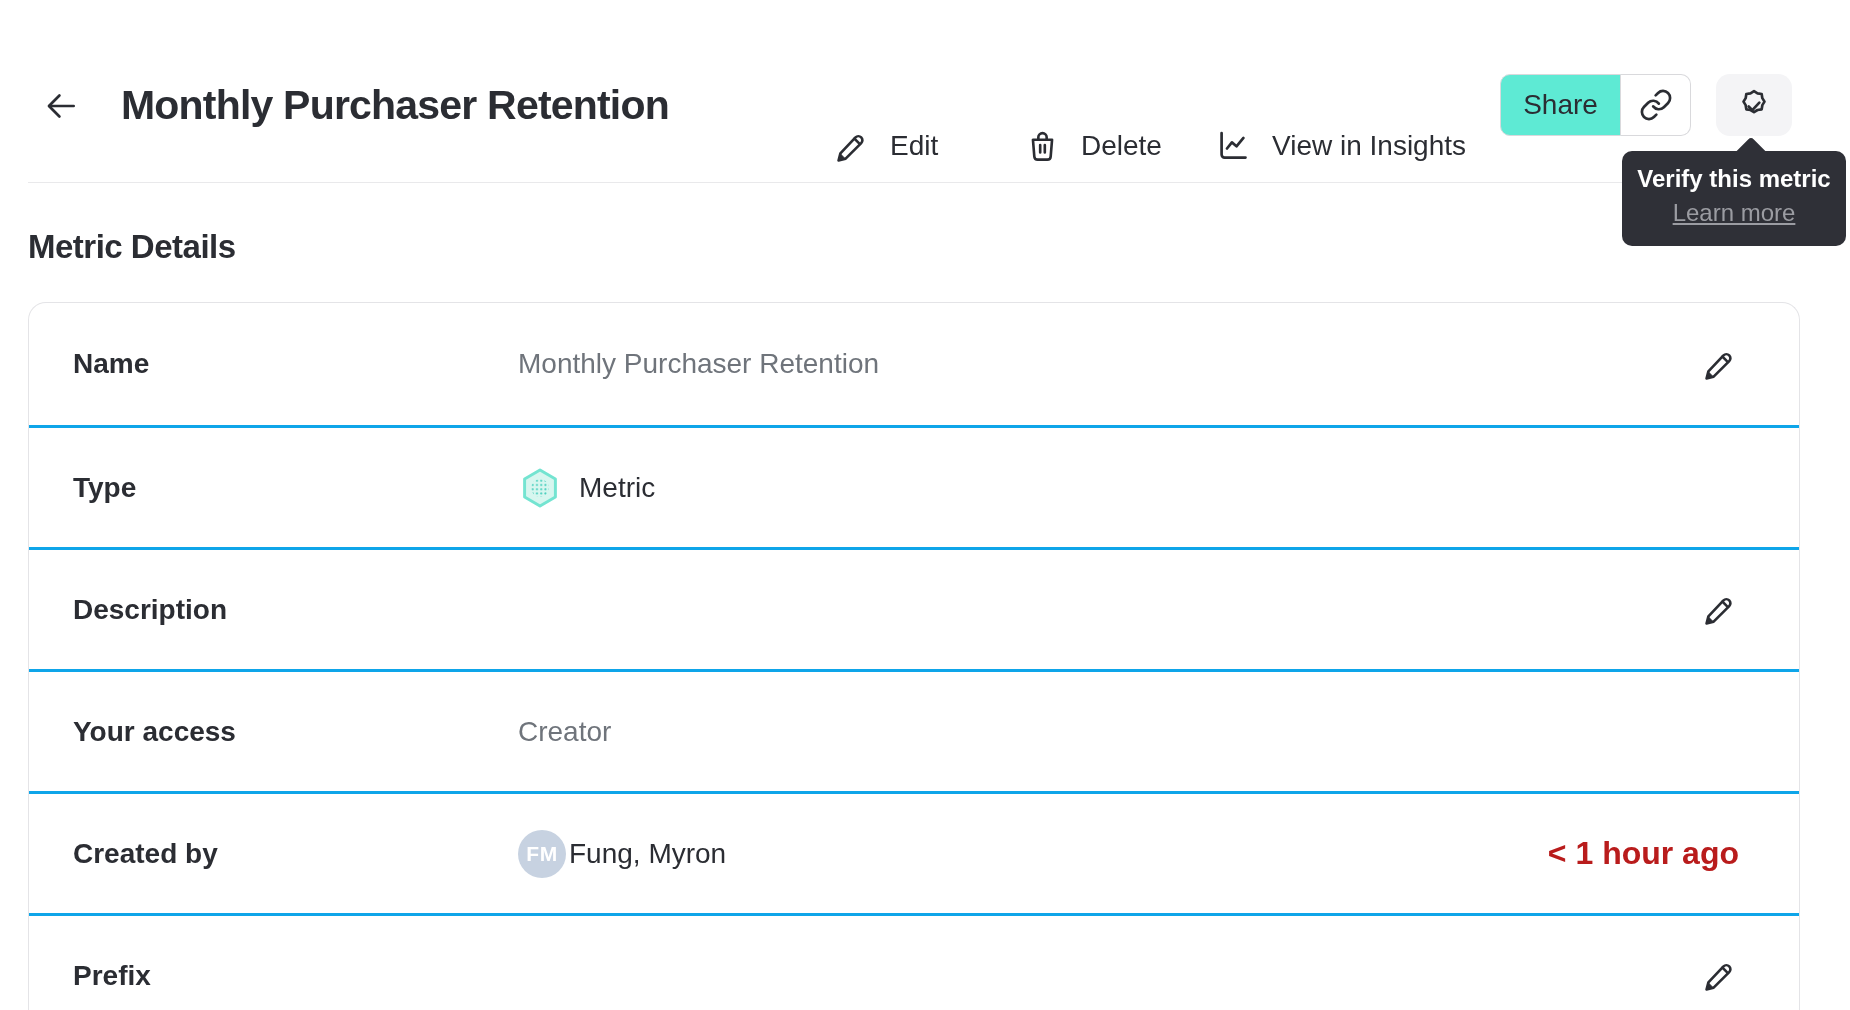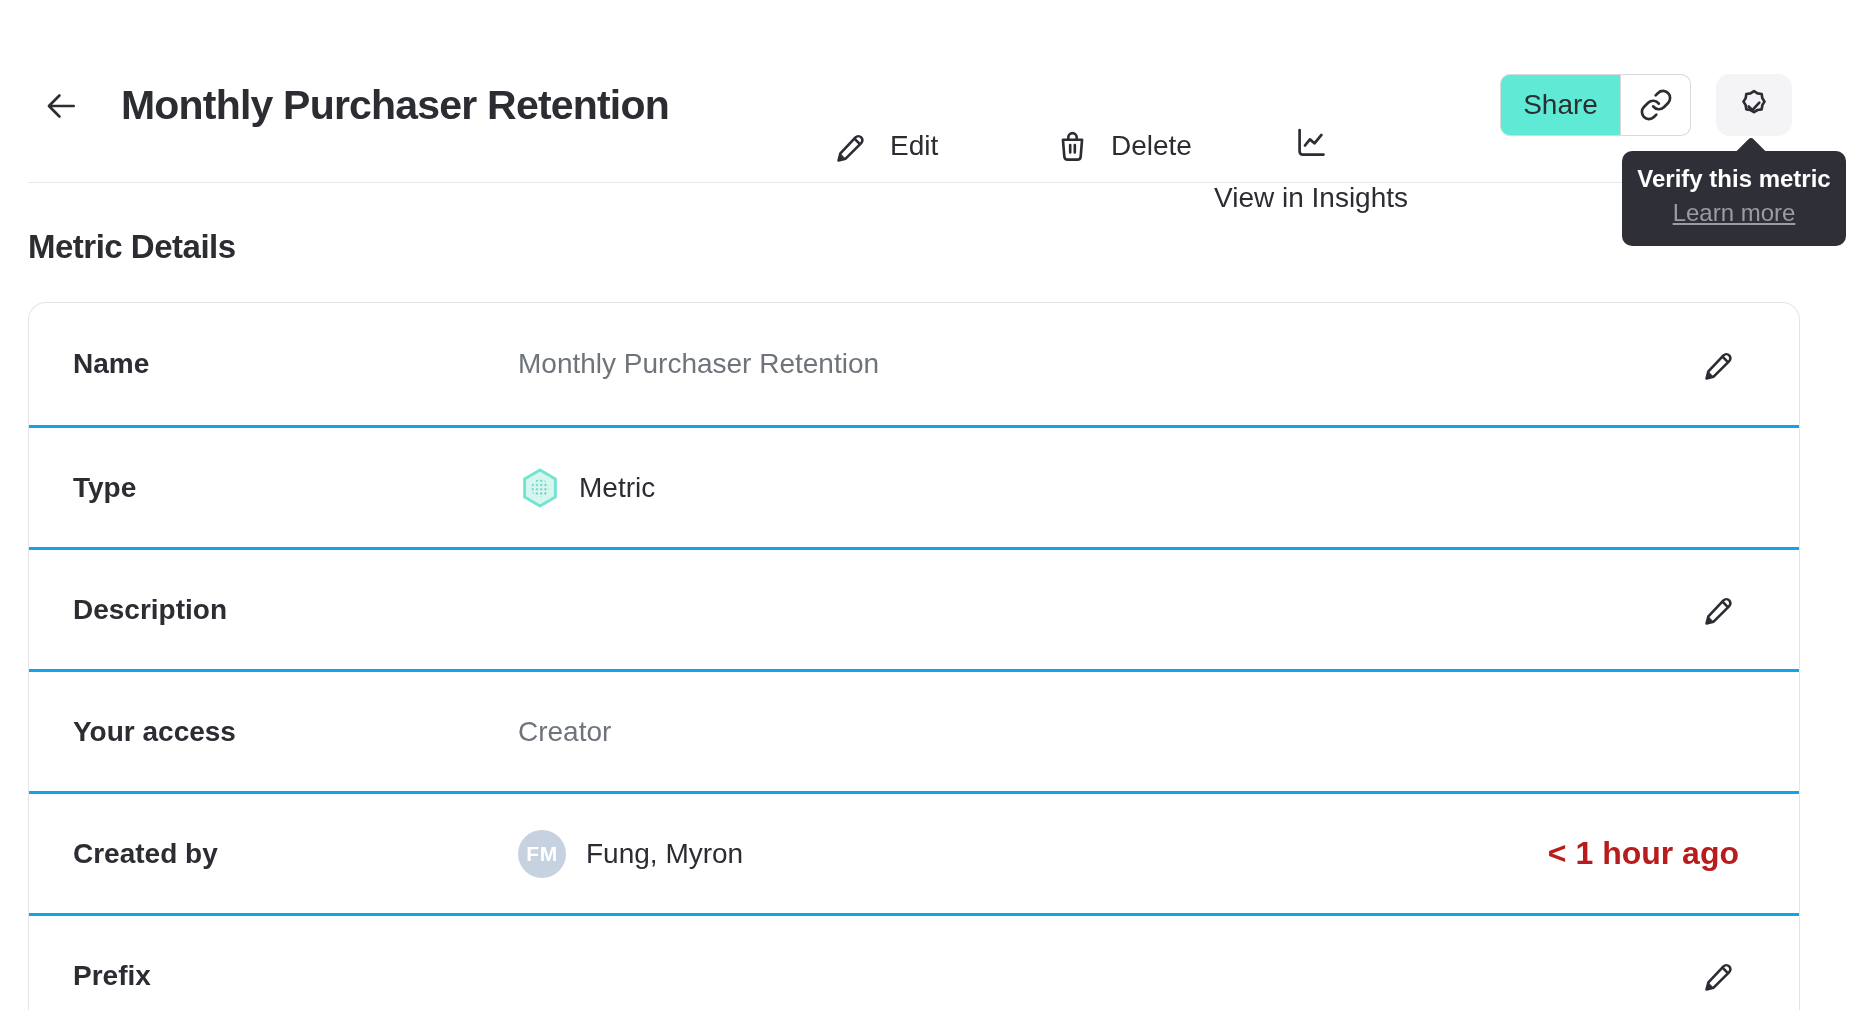--- a/index.html
+++ b/index.html
@@ -11,22 +11,22 @@
   
   .back-btn { position: absolute; left: 40px; top: 86px; width: 42px; height: 40px;
     display: flex; align-items: center; justify-content: center; cursor: pointer; background: none; border: none; }
   .page-title { position: absolute; left: 121px; top: 82px; font-size: 41px; font-weight: bold;
     letter-spacing: -0.8px; color: #2b2d33; white-space: nowrap; }
 
   .action-item { position: absolute; top: 84px; height: 44px; display: flex; align-items: center;
     gap: 20px; cursor: pointer; background: none; border: none; font-family: inherit; margin-top: 40px; }
   .action-item .lbl { font-size: 28px; font-weight: 500; color: #2b2d33; white-space: nowrap; }
   .action-edit { left: 833px; }
-  .action-delete { left: 1054px; }
-  .action-insights { left: 1214px; flex-direction: column; }
+  .action-delete { left: 1024px; }
+  .action-insights { left: 1214px; }
 
   .share-group { position: absolute; left: 1500px; top: 74px; display: flex; }
   .share-btn { width: 121px; height: 62px; background: #5eead4; border: 1px solid #d9d9dc;
     border-radius: 10px 0 0 10px; font-family: inherit; font-size: 28px; font-weight: 500;
     color: #2b2d33; cursor: pointer; display: flex; align-items: center; justify-content: center; }
   .link-btn { width: 70px; height: 62px; background: #fff; border: 1px solid #d9d9dc;
     border-left: none; border-radius: 0 10px 10px 0; cursor: pointer;
     display: flex; align-items: center; justify-content: center; }
   .verify-btn { position: absolute; left: 1716px; top: 74px; width: 76px; height: 62px;
     background: #f4f4f6; border: none; border-radius: 14px; cursor: pointer;
@@ -197,21 +197,21 @@
       </button>
     </div>
 
     <div class="detail-row">
       <div class="detail-label">Your access</div>
       <div class="detail-value">Creator</div>
     </div>
 
     <div class="detail-row">
       <div class="detail-label">Created by</div>
-      <div class="value-wrap" style="gap:20px;">
+      <div class="value-wrap" style="gap:3px;">
         <div class="avatar">FM</div>
         <span class="detail-value dark">Fung, Myron</span>
       </div>
       <div class="row-spacer"></div>
       <span class="meta-text">&lt; 1 hour ago</span>
     </div>
 
     <div class="detail-row">
       <div class="detail-label">Prefix</div>
       <div class="detail-value"></div>

